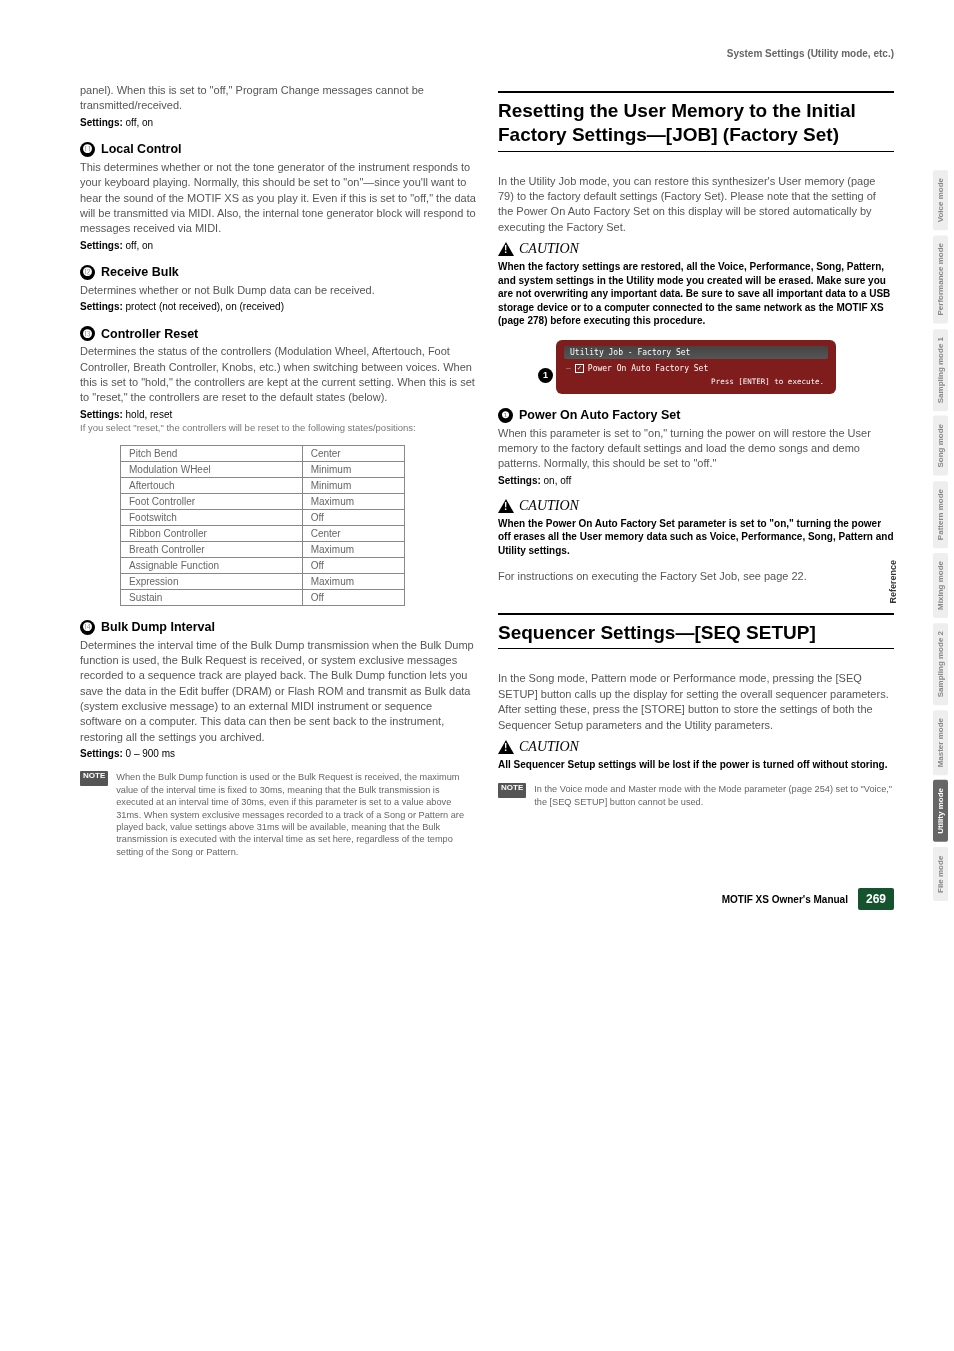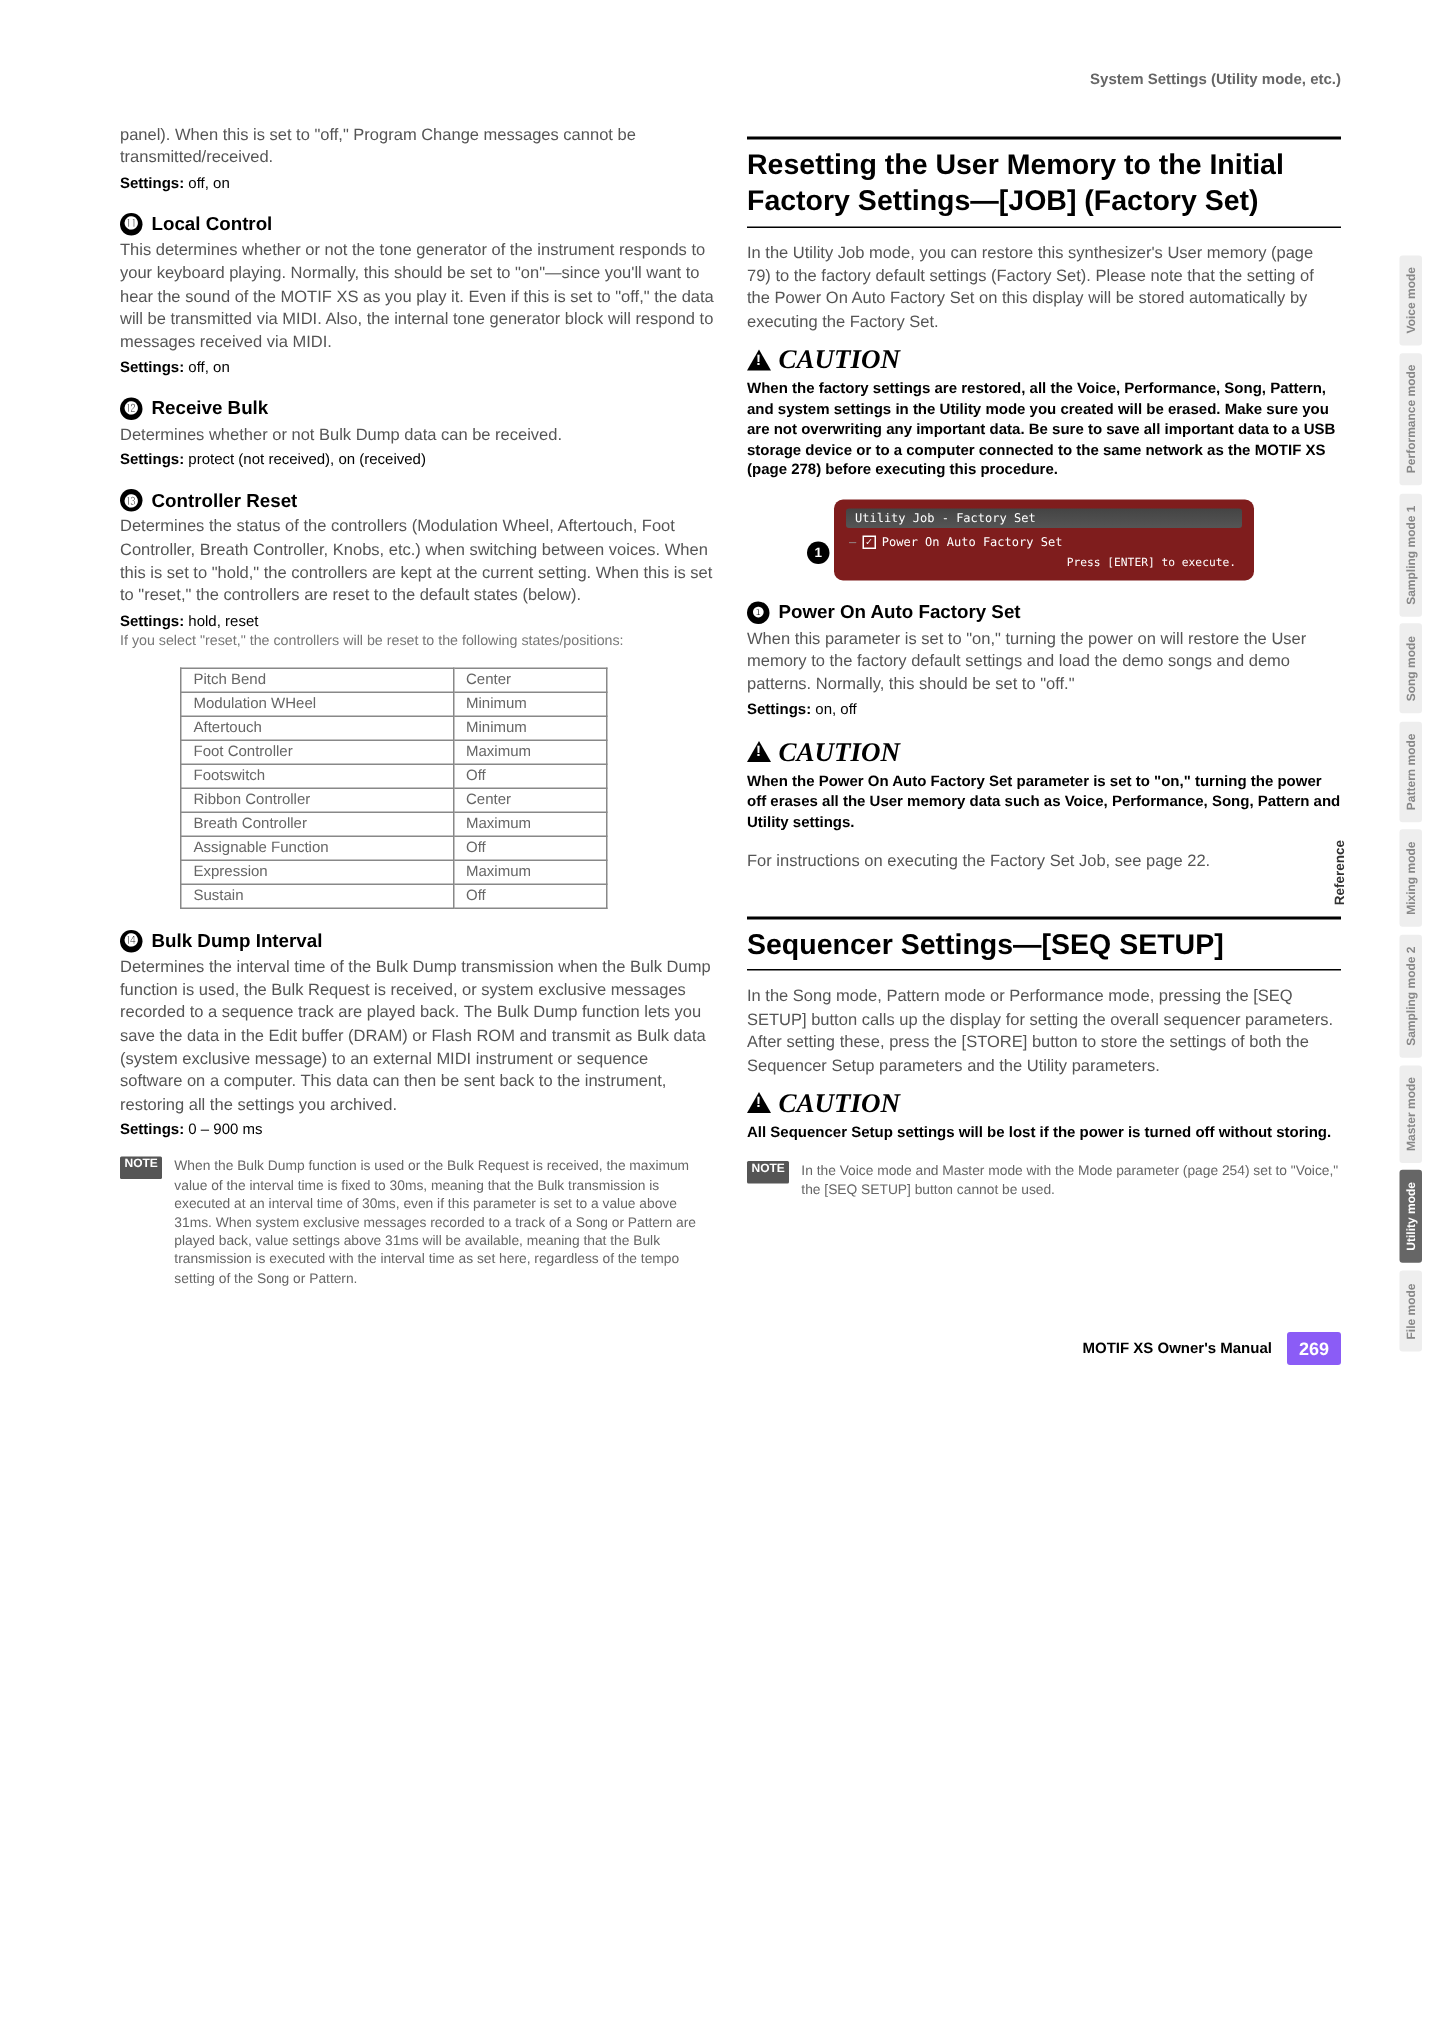--- a/index.html
+++ b/index.html
@@ -10,39 +10,39 @@
   .para { font-size: 11px; line-height: 1.4; color: #555; margin-bottom: 2px; }
   .settings-label { font-size: 10px; margin-top: 3px; margin-bottom: 12px; }
   .settings-label b { font-weight: bold; color: #000; }
   .sub-head { font-size: 12.5px; font-weight: bold; margin-top: 14px; margin-bottom: 3px; display: flex; align-items: center; gap: 6px;}
   .num-badge { display: inline-flex; width: 15px; height: 15px; background: #000; color: #fff; border-radius: 50%; align-items: center; justify-content: center; font-size: 9px; font-weight: bold; }
   .note-text { font-size: 9.5px; color: #777; line-height: 1.35; margin-bottom: 10px;}
   .reset-table { border-collapse: collapse; width: 72%; margin: 4px auto 14px 40px; }
   .reset-table td { border: 1px solid #888; padding: 2px 8px; font-size: 10px; color: #666; }
   .dnote { display: flex; gap: 8px; font-size: 9.2px; color: #666; line-height: 1.35; margin-top: 4px; }
   .dnote-icon { background:#555; color:#fff; font-size:8px; padding:0 3px; height:15px; display:inline-block; font-weight:bold; border-radius:1px; flex-shrink:0;}
-  .h2-title { font-size: 19px; font-weight: bold; line-height: 1.25; border-top: 2px solid #000; border-bottom: 1px solid #000; padding: 6px 0 4px 0; margin-bottom: 10px; margin-top: 8px;}
+  .h2-title { font-size: 19px; font-weight: bold; line-height: 1.25; border-top: 2px solid #000; border-bottom: 1px solid #000; padding: 6px 0 4px 0; margin-bottom: 22px; margin-top: 8px;}
   .caution-head { display: flex; align-items: center; gap: 5px; margin: 6px 0 3px 0; }
   .caution-tri { width:0;height:0;border-left:8px solid transparent;border-right:8px solid transparent;border-bottom:14px solid #000; position:relative;}
   .caution-tri::after{content:"!";position:absolute;left:-2px;top:2px;color:#fff;font-size:10px;font-weight:bold;}
-  .caution-text { font-style: italic; font-weight: bold; font-size: 18px; font-family: Georgia, serif;}
+  .caution-text { font-style: italic; font-weight: normal; font-size: 14px; font-family: Georgia, serif;}
   .caution-body { font-size: 10px; font-weight: bold; line-height: 1.35; margin-bottom: 12px; }
   .screen-fig { margin: 8px auto 14px auto; width: 280px; position: relative;}
   .screen-box { background:#7f1d1d; border-radius: 6px; padding: 6px 8px 6px 8px; color:#fff; font-size:8px; font-family: monospace;}
   .screen-title { background:linear-gradient(#444,#555); padding:2px 6px; border-radius:2px; font-size:8px; color:#fff; margin-bottom:3px;}
   .screen-row { display:flex; align-items:center; gap:4px; padding:2px 2px;}
   .screen-check { width:9px; height:9px; border:1px solid #fff; display:inline-flex; align-items:center; justify-content:center; font-size:7px;}
   .screen-bottom { text-align:right; font-size:7.5px; margin-top:0; padding:2px 4px;}
   .fig-marker { position:absolute; left:-18px; top:28px;}
   .side-tabs { position: absolute; right: 6px; top: 170px; display: flex; flex-direction: column; gap: 5px; }
   .tab { writing-mode: vertical-rl; transform: rotate(180deg); font-size: 8px; font-weight: bold; color: #888; background:#eee; border-radius: 2px; padding: 8px 3px; text-align:center; min-height:54px; display:flex; align-items:center; justify-content:center;}
   .tab.dark { background:#666; color:#fff; }
   .ref-label { writing-mode: vertical-rl; transform: rotate(180deg); font-size:9px; font-weight:bold; position:absolute; right:56px; top:560px; color:#333;}
   .footer { display:flex; justify-content:flex-end; align-items:center; gap:10px; margin-top: 30px; font-size:10px; }
-  .page-num-box { background:#8b5cf6; color:#fff; padding: 4px 8px; font-size:12px; font-weight:bold; border-radius:2px;}
+  .page-num-box { background:#14532d; color:#fff; padding: 4px 8px; font-size:12px; font-weight:bold; border-radius:2px;}
 </style>
 </head>
 <body>
 
 <div class="header-text">System Settings (Utility mode, etc.)</div>
 
 <div class="columns">
 
   <div class="col">
     <p class="para">panel). When this is set to "off," Program Change messages cannot be transmitted/received.</p>

